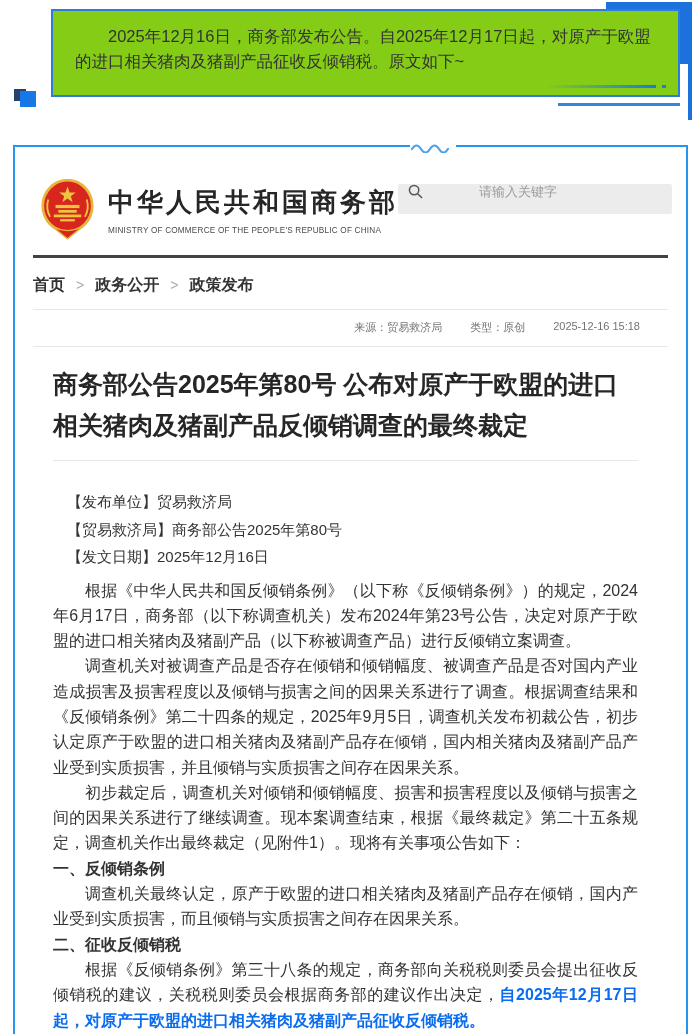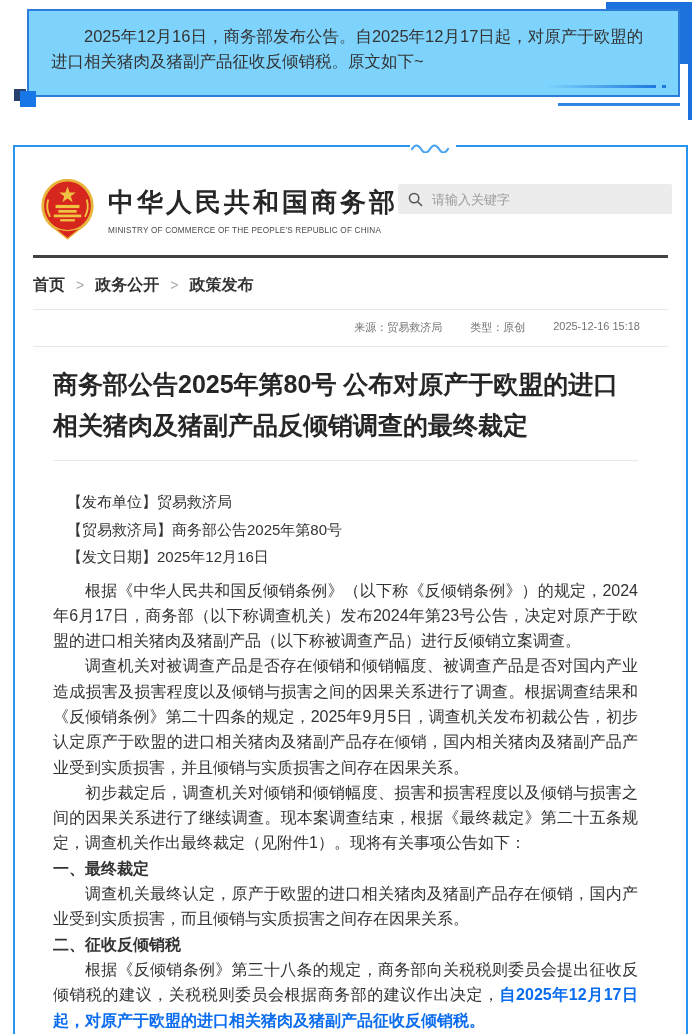--- a/index.html
+++ b/index.html
@@ -28,23 +28,24 @@
   .banner-right-bar {
     position: absolute;
     top: -7px; right: -12px;
     width: 4px; height: 118px;
     background: #1d71dd;
     z-index: 0;
   }
   .banner-box {
     position: relative;
     z-index: 1;
-    background: #7dd3fc;
+    background: #84cc16;
     border: 2px solid #2e7cd9;
     padding: 13px 22px 21px 22px;
+    margin-left: 24px;
   }
   .banner-text {
     font-size: 16.5px;
     line-height: 25px;
     text-indent: 2em;
     color: #333333;
   }
   .banner-grad-line {
     position: absolute;
     right: 24px; bottom: 9px;
@@ -119,23 +120,24 @@
     letter-spacing: 0.2px;
     color: #4a4a4a;
     white-space: nowrap;
   }
   .search-box {
     margin-top: 5px;
     width: 274px;
     height: 30px;
     background: #ececec;
     display: flex;
-    align-items: center;
+    align-items: flex-start;
     padding: 0 10px;
     border-radius: 2px;
+    gap: 47px;
   }
   .search-box svg { flex: 0 0 auto; }
   .search-input {
     border: none;
     outline: none;
     background: transparent;
     margin-left: 9px;
     width: 100%;
     font-size: 13px;
     color: #333;
@@ -264,21 +266,21 @@
     <div class="divider-article"></div>
     <div class="info-lines">
         <p>【发布单位】贸易救济局</p>
         <p>【贸易救济局】商务部公告2025年第80号</p>
         <p>【发文日期】2025年12月16日</p>
       </div>
     <div class="body-blocks">
         <p class="body-p">根据《中华人民共和国反倾销条例》（以下称《反倾销条例》）的规定，2024年6月17日，商务部（以下称调查机关）发布2024年第23号公告，决定对原产于欧盟的进口相关猪肉及猪副产品（以下称被调查产品）进行反倾销立案调查。</p>
         <p class="body-p">调查机关对被调查产品是否存在倾销和倾销幅度、被调查产品是否对国内产业造成损害及损害程度以及倾销与损害之间的因果关系进行了调查。根据调查结果和《反倾销条例》第二十四条的规定，2025年9月5日，调查机关发布初裁公告，初步认定原产于欧盟的进口相关猪肉及猪副产品存在倾销，国内相关猪肉及猪副产品产业受到实质损害，并且倾销与实质损害之间存在因果关系。</p>
         <p class="body-p">初步裁定后，调查机关对倾销和倾销幅度、损害和损害程度以及倾销与损害之间的因果关系进行了继续调查。现本案调查结束，根据《最终裁定》第二十五条规定，调查机关作出最终裁定（见附件1）。现将有关事项公告如下：</p>
-        <p class="body-h">一、最终裁定</p>
+        <p class="body-h">一、反倾销条例</p>
         <p class="body-p">调查机关最终认定，原产于欧盟的进口相关猪肉及猪副产品存在倾销，国内产业受到实质损害，而且倾销与实质损害之间存在因果关系。</p>
         <p class="body-h">二、征收反倾销税</p>
         <p class="body-p">根据《反倾销条例》第三十八条的规定，商务部向关税税则委员会提出征收反倾销税的建议，关税税则委员会根据商务部的建议作出决定，<span class="hl">自2025年12月17日起，对原产于欧盟的进口相关猪肉及猪副产品征收反倾销税。</span></p>
         <p class="body-plain">被调查产品的具体描述如下：</p>
       </div>
   </div>
 
 </div>
 
 </body></html>

